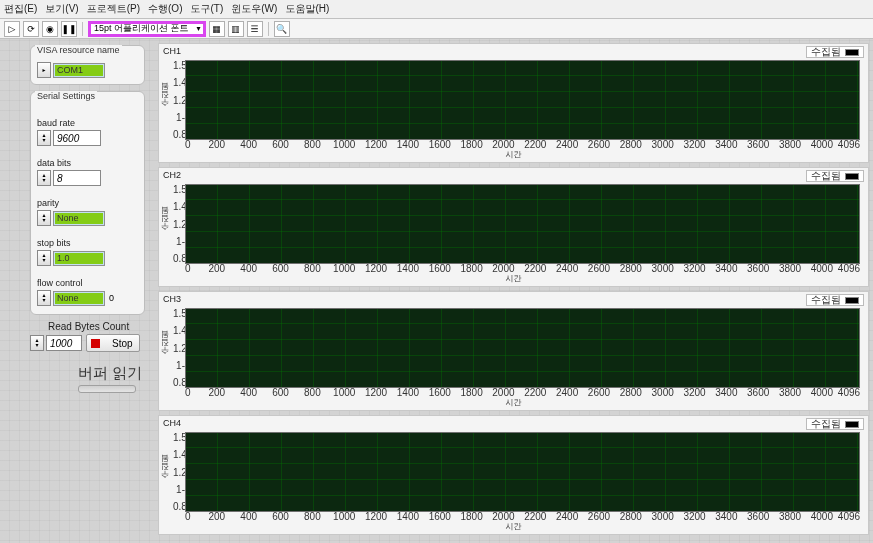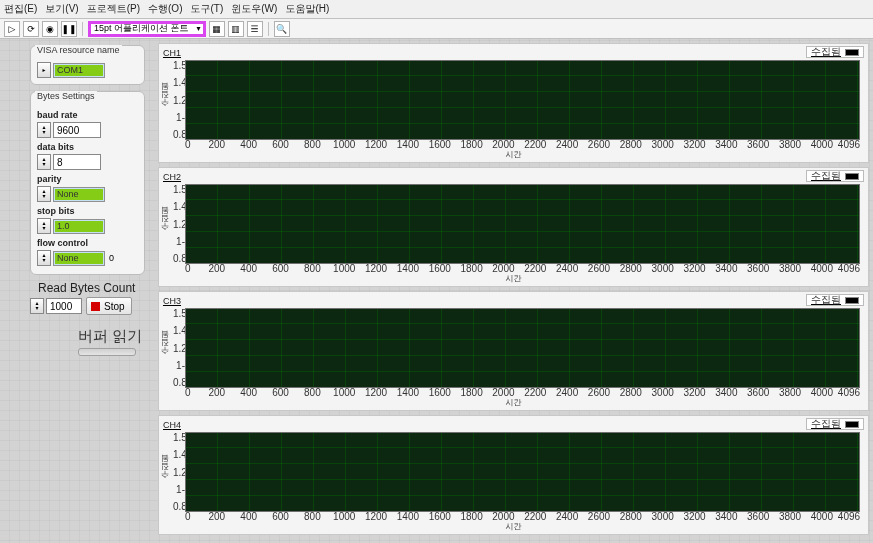--- a/index.html
+++ b/index.html
@@ -14,34 +14,34 @@
 .fontsel::after { content: "▾"; position: absolute; right: 2px; font-size: 8px; }
 .sep { width: 1px; height: 14px; background: #c0c0c0; margin: 0 2px; }
 
 .canvas { position: relative; width: 873px; height: 521px; background: repeating-linear-gradient(0deg,#e8e8e8,#e8e8e8 9px,#e0e0e0 9px,#e0e0e0 10px), repeating-linear-gradient(90deg,#e8e8e8,#e8e8e8 9px,#e0e0e0 9px,#e0e0e0 10px); background-blend-mode: multiply; }
 
 .leftcol { position: absolute; left: 30px; top: 6px; width: 115px; }
 .grp { border: 1px solid #bdbdbd; background: #f4f4f4; border-radius: 6px; margin-bottom: 6px; padding: 14px 6px 6px 6px; position: relative; }
 .grp-title { position: absolute; top: -1px; left: 4px; background: #f4f4f4; padding: 0 2px; font-size: 9px; color: #333; }
 .numctrl { display: flex; align-items: center; margin-top: 2px; }
 .spin { width: 14px; height: 16px; border: 1px solid #888; background: linear-gradient(#fff,#ddd); display: flex; flex-direction: column; justify-content: center; align-items: center; font-size: 6px; line-height: 5px; }
-.numinput { border: 1px solid #888; background: #fff; height: 16px; width: 48px; padding: 0 3px; font-size: 10px; margin-left: 2px; }
+.numinput { border: 1px solid #888; background: #fff; height: 16px; width: 48px; padding: 0 3px; font-size: 10px; margin-left: 2px; font-style: italic; }
 .bluesel { border: 1px solid #909090; background: #84cc16; height: 15px; padding: 0 3px; font-size: 9px; color: #333; display: flex; align-items: center; box-shadow: inset 0 0 0 1px #c4e0f2; width: 52px; margin-left: 2px; }
-.lbl { font-size: 9px; color: #222; margin-top: 4px; display: block; font-weight: bold; }
-
-.readlbl { font-size: 12px; color: #222; margin-left: 8px; }
-.stopbtn { border: 1px solid #999; background: linear-gradient(#fdfdfd,#e4e4e4); height: 18px; padding: 0 6px 0 4px; display: inline-flex; align-items: center; gap: 4px; margin-left: 4px; border-radius: 2px; }
+.lbl { font-size: 9px; color: #222; margin-top: 12px; display: block; }
+
+.readlbl { font-size: 10px; color: #222; margin-left: 18px; }
+.stopbtn { border: 1px solid #999; background: linear-gradient(#fdfdfd,#e4e4e4); height: 18px; padding: 0 6px 0 4px; display: inline-flex; align-items: center; gap: 12px; margin-left: 4px; border-radius: 2px; }
 .stopbtn .sq { width: 9px; height: 9px; background: #d40000; }
 
 .buflbl { font-size: 15px; color: #333; margin-top: 12px; margin-left: 48px; }
 .slider { width: 58px; height: 8px; background: linear-gradient(#d0d0d0,#e4e4e4); border: 1px solid #a0a0a0; border-radius: 3px; margin-left: 48px; margin-top: 2px; }
 
 .charts { position: absolute; left: 158px; top: 4px; right: 4px; }
 .chartbox { background: #f4f4f4; border: 1px solid #c8c8c8; margin-bottom: 4px; height: 120px; position: relative; padding: 2px 4px 14px 4px; }
-.chhead { display: flex; justify-content: space-between; align-items: flex-end; height: 12px; text-decoration: underline; }
+.chhead { display: flex; justify-content: space-between; align-items: flex-start; height: 12px; }
 .chtitle { font-size: 9px; color: #222; }
 .chleg { font-size: 9px; color: #333; border: 1px solid #bbb; background: #fff; padding: 0 4px; height: 12px; display: flex; align-items: center; gap: 4px; }
 .chleg .sw { width: 14px; height: 7px; background: #000; border: 1px solid #888; }
 .plot { position: absolute; left: 26px; right: 8px; top: 16px; bottom: 22px; background: #0c2810; border: 1px solid #707070; }
 .plot::before { content: ""; position: absolute; inset: 0; background:
   repeating-linear-gradient(0deg, transparent, transparent 15px, rgba(0,120,0,0.35) 15px, rgba(0,120,0,0.35) 16px),
   repeating-linear-gradient(90deg, transparent, transparent 31px, rgba(0,120,0,0.35) 31px, rgba(0,120,0,0.35) 32px);
 }
 .yaxis { position: absolute; left: 14px; top: 16px; bottom: 22px; width: 12px; display: flex; flex-direction: column; justify-content: space-between; text-align: right; font-size: 8px; color: #333; }
 .ylabel { position: absolute; left: 2px; top: 44px; font-size: 8px; color: #333; writing-mode: vertical-rl; transform: rotate(180deg); }
@@ -84,21 +84,21 @@
   <div class="leftcol">
     <div class="grp">
       <span class="grp-title">VISA resource name</span>
       <div class="numctrl">
         <span class="spin">▸</span>
         <span class="bluesel">COM1</span>
       </div>
     </div>
 
     <div class="grp" style="padding-bottom:8px">
-      <span class="grp-title">Bytes Settings</span>
+      <span class="grp-title">Serial Settings</span>
 
       <span class="lbl">baud rate</span>
       <div class="numctrl">
         <span class="spin">▴<br>▾</span>
         <input class="numinput" value="9600" style="">
       </div>
 
       <span class="lbl">data bits</span>
       <div class="numctrl">
         <span class="spin">▴<br>▾</span>

